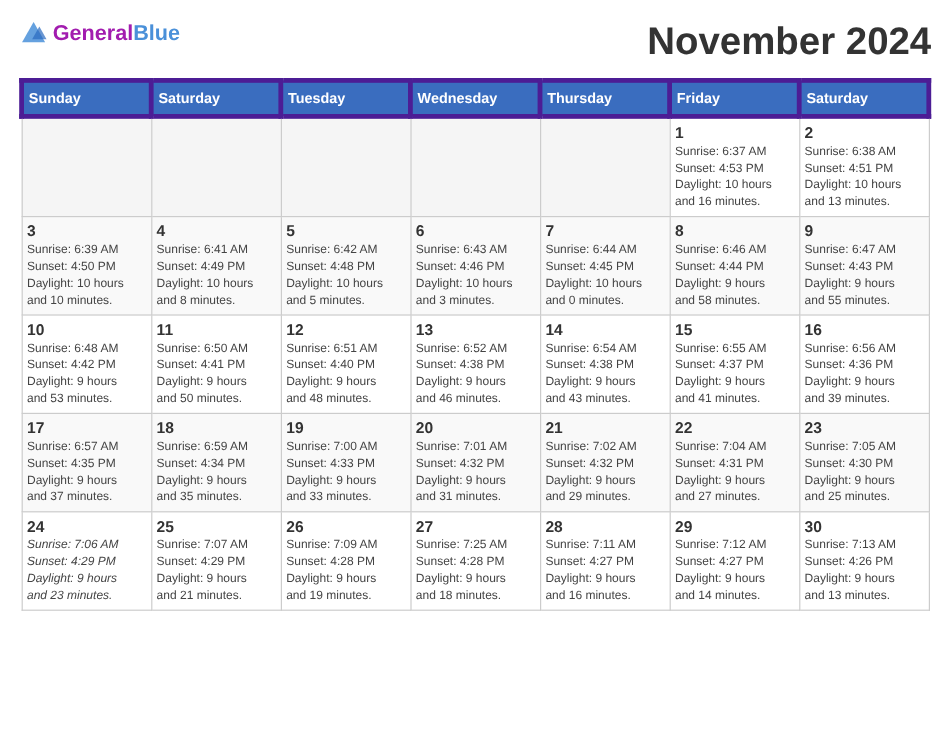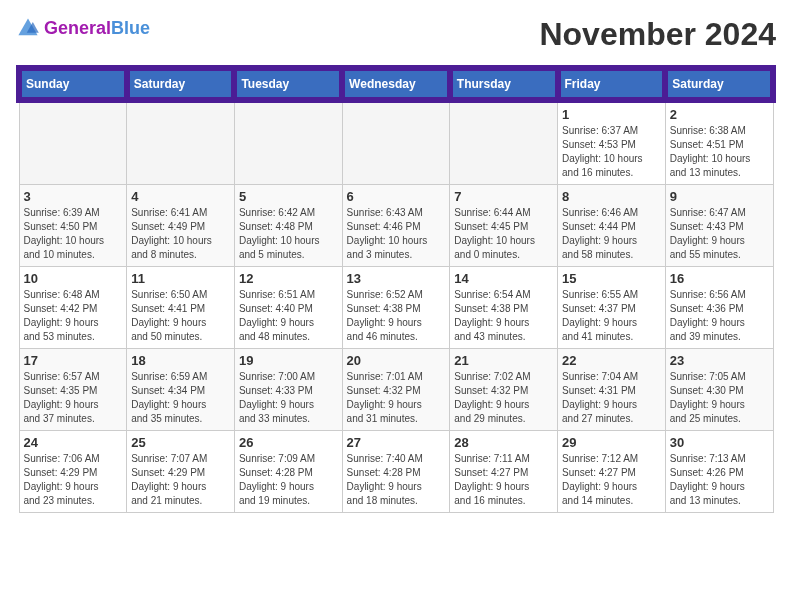--- a/index.html
+++ b/index.html
@@ -54,21 +54,21 @@
       border-collapse: collapse;
       font-size: 11px;
     }
     thead tr th {
       background-color: #3a6dbf;
       color: #fff;
       padding: 6px 4px;
       text-align: left;
       font-size: 12px;
       font-weight: bold;
-      border: 6px solid #4c1d95;
+      border: 4px solid #4c1d95;
     }
     tbody tr td {
       border: 1px solid #ccc;
       vertical-align: top;
       padding: 4px;
       height: 80px;
       width: calc(100% / 7);
       color: #333;
       background: #fff;
     }
@@ -290,42 +290,42 @@
           <div class="day-number">23</div>
           <div class="day-info" style="white-space: pre-line;">Sunrise: 7:05 AM
 Sunset: 4:30 PM
 Daylight: 9 hours
 and 25 minutes.</div>
         </td>
       </tr>
       <tr>
         <td>
           <div class="day-number">24</div>
-          <div class="day-info" style="white-space: pre-line;">Sunrise: 7:06 AM
+          <div class="day-info" style="white-space: pre-line; font-style: italic;">Sunrise: 7:06 AM
 Sunset: 4:29 PM
 Daylight: 9 hours
 and 23 minutes.</div>
         </td>
         <td>
           <div class="day-number">25</div>
           <div class="day-info" style="white-space: pre-line;">Sunrise: 7:07 AM
 Sunset: 4:29 PM
 Daylight: 9 hours
 and 21 minutes.</div>
         </td>
         <td>
           <div class="day-number">26</div>
           <div class="day-info" style="white-space: pre-line;">Sunrise: 7:09 AM
 Sunset: 4:28 PM
 Daylight: 9 hours
 and 19 minutes.</div>
         </td>
         <td>
           <div class="day-number">27</div>
-          <div class="day-info" style="white-space: pre-line;">Sunrise: 7:40 AM
+          <div class="day-info" style="white-space: pre-line;">Sunrise: 7:25 AM
 Sunset: 4:28 PM
 Daylight: 9 hours
 and 18 minutes.</div>
         </td>
         <td>
           <div class="day-number">28</div>
           <div class="day-info" style="white-space: pre-line;">Sunrise: 7:11 AM
 Sunset: 4:27 PM
 Daylight: 9 hours
 and 16 minutes.</div>

